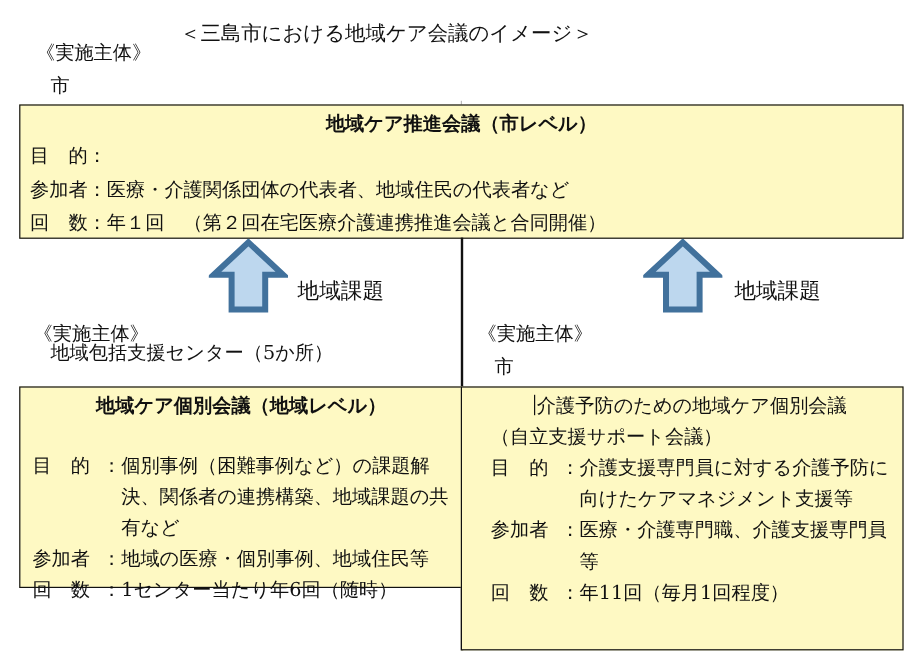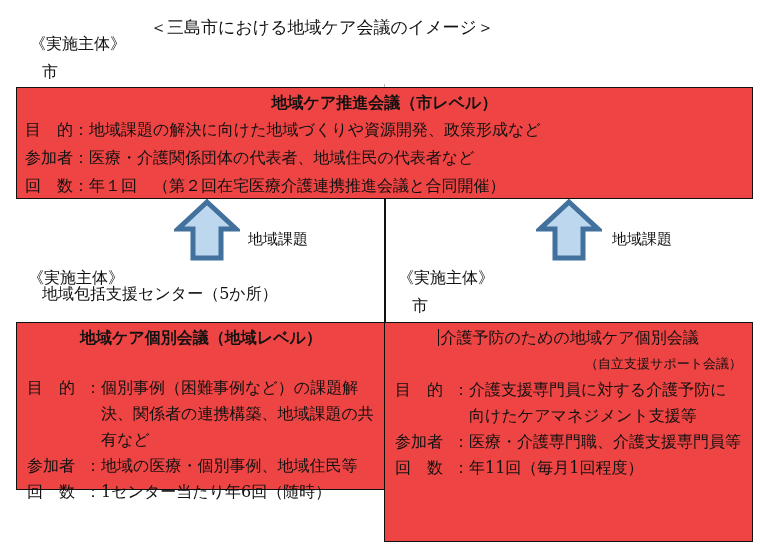--- a/index.html
+++ b/index.html
@@ -1,47 +1,46 @@
 <!DOCTYPE html>
 <html><head>
 <meta charset="utf-8">
 <style>
   html, body { margin:0; padding:0; background:#ffffff; }
   body { width:768px; height:553px; position:relative; overflow:hidden;
          font-family:"DejaVu Serif","Liberation Serif",serif; color:#111; }
   .abs { position:absolute; }
   .heading { top:4px; left:150px; font-size:17px; white-space:nowrap; letter-spacing:0px;margin-top:12px; }
   .label { font-size:16px; white-space:nowrap; }
-  .box { position:absolute; border:1.5px solid #111; box-sizing:border-box; background:#ef4444; }
+  .box { position:absolute; border:1.5px solid #111; box-sizing:border-box; background:#fef9c3; }
   .box-title { font-family:"DejaVu Sans","Liberation Sans",sans-serif; font-weight:bold; font-size:16px; text-align:center; white-space:nowrap; }
   .row { display:flex; font-size:16px; line-height:28px; white-space:nowrap; }
   .small-row { font-size:16px; line-height:26px; display:flex; }
   .small-row .k { flex:0 0 auto; width:74px; display:flex; justify-content:space-between; }
   .small-row .v { flex:1 1 auto; }
   .divider { position:absolute; background:#111; }
   .arrow { position:absolute; }
-  .arrow-label { position:absolute; font-size:15px; white-space:nowrap; }
+  .arrow-label { position:absolute; font-size:18px; white-space:nowrap; }
   .cursor { display:inline-block; width:1px; height:17px; background:#111; vertical-align:-3px; margin-right:1px; }
 </style>
 </head>
 <body>
 
 <div class="abs heading">＜三島市における地域ケア会議のイメージ＞</div>
 
 <div class="abs label" style="top:34px;left:30px;">《実施主体》</div>
 <div class="abs label" style="top:62px;left:42px;">市</div>
 
 <div class="divider" style="left:384px;top:84px;width:1px;height:4px;background:#bbb;"></div>
 
 <div class="box" style="left:16px;top:87px;width:737px;height:112px;padding:2px 0 0 8px;">
   <div class="box-title" style="margin-left:-8px;line-height:26px;">地域ケア推進会議（市レベル）</div>
   <div class="row">
     <span>目　的</span>
     <span>：</span>
-    <span>地域課題の解決に向けた地域づくりや資源開発、政策形成など</span>
   </div>
   <div class="row">
     <span>参加者</span>
     <span>：</span>
     <span>医療・介護関係団体の代表者、地域住民の代表者など</span>
   </div>
   <div class="row">
     <span>回　数</span>
     <span>：</span>
     <span>年１回　（第２回在宅医療介護連携推進会議と合同開催）</span>
@@ -84,25 +83,25 @@
   </div>
   <div class="small-row">
     <span class="k">
         <span>回　数</span>
         <span>：</span>
       </span>
     <span class="v">1センター当たり年6回（随時）</span>
   </div>
 </div>
 
-<div class="box" style="left:384px;top:322px;width:369px;height:220px;padding:2px 10px 0 10px;">
+<div class="box" style="left:384px;top:322px;width:369px;height:220px;padding:2px 10px 0 24px;">
   <div style="font-size:16px;line-height:26px;text-align:center;white-space:nowrap;">
     <span class="cursor"></span><span>介護予防のための地域ケア個別会議</span>
   </div>
-  <div style="font-size:13px;line-height:26px;text-align:right;white-space:nowrap;">（自立支援サポート会議）</div>
+  <div style="font-size:16px;line-height:26px;text-align:left;white-space:nowrap;">（自立支援サポート会議）</div>
   <div class="small-row">
     <span class="k">
         <span>目　的</span>
         <span>：</span>
       </span>
     <span class="v">介護支援専門員に対する介護予防に向けたケアマネジメント支援等</span>
   </div>
   <div class="small-row">
     <span class="k">
         <span>参加者</span>

